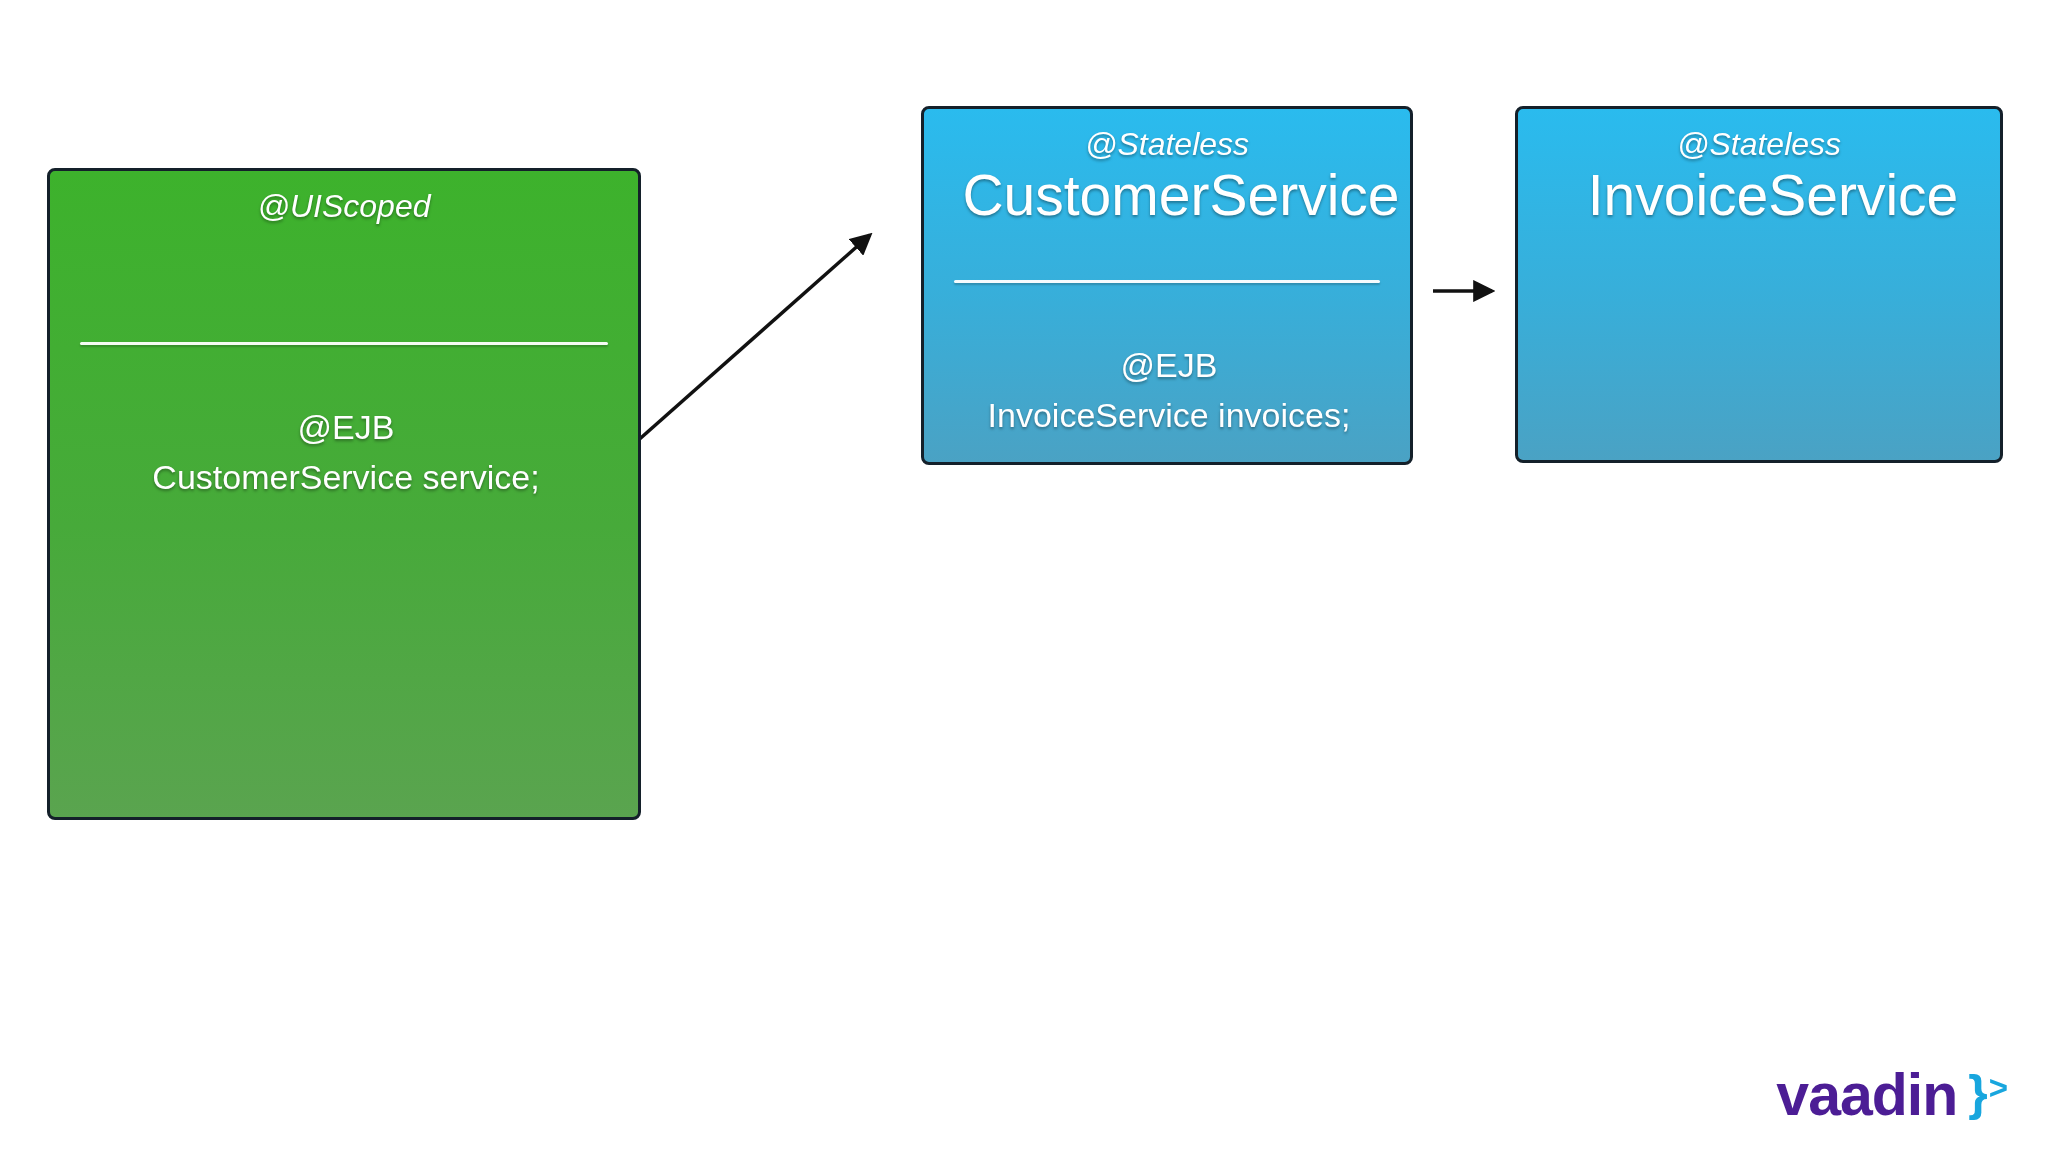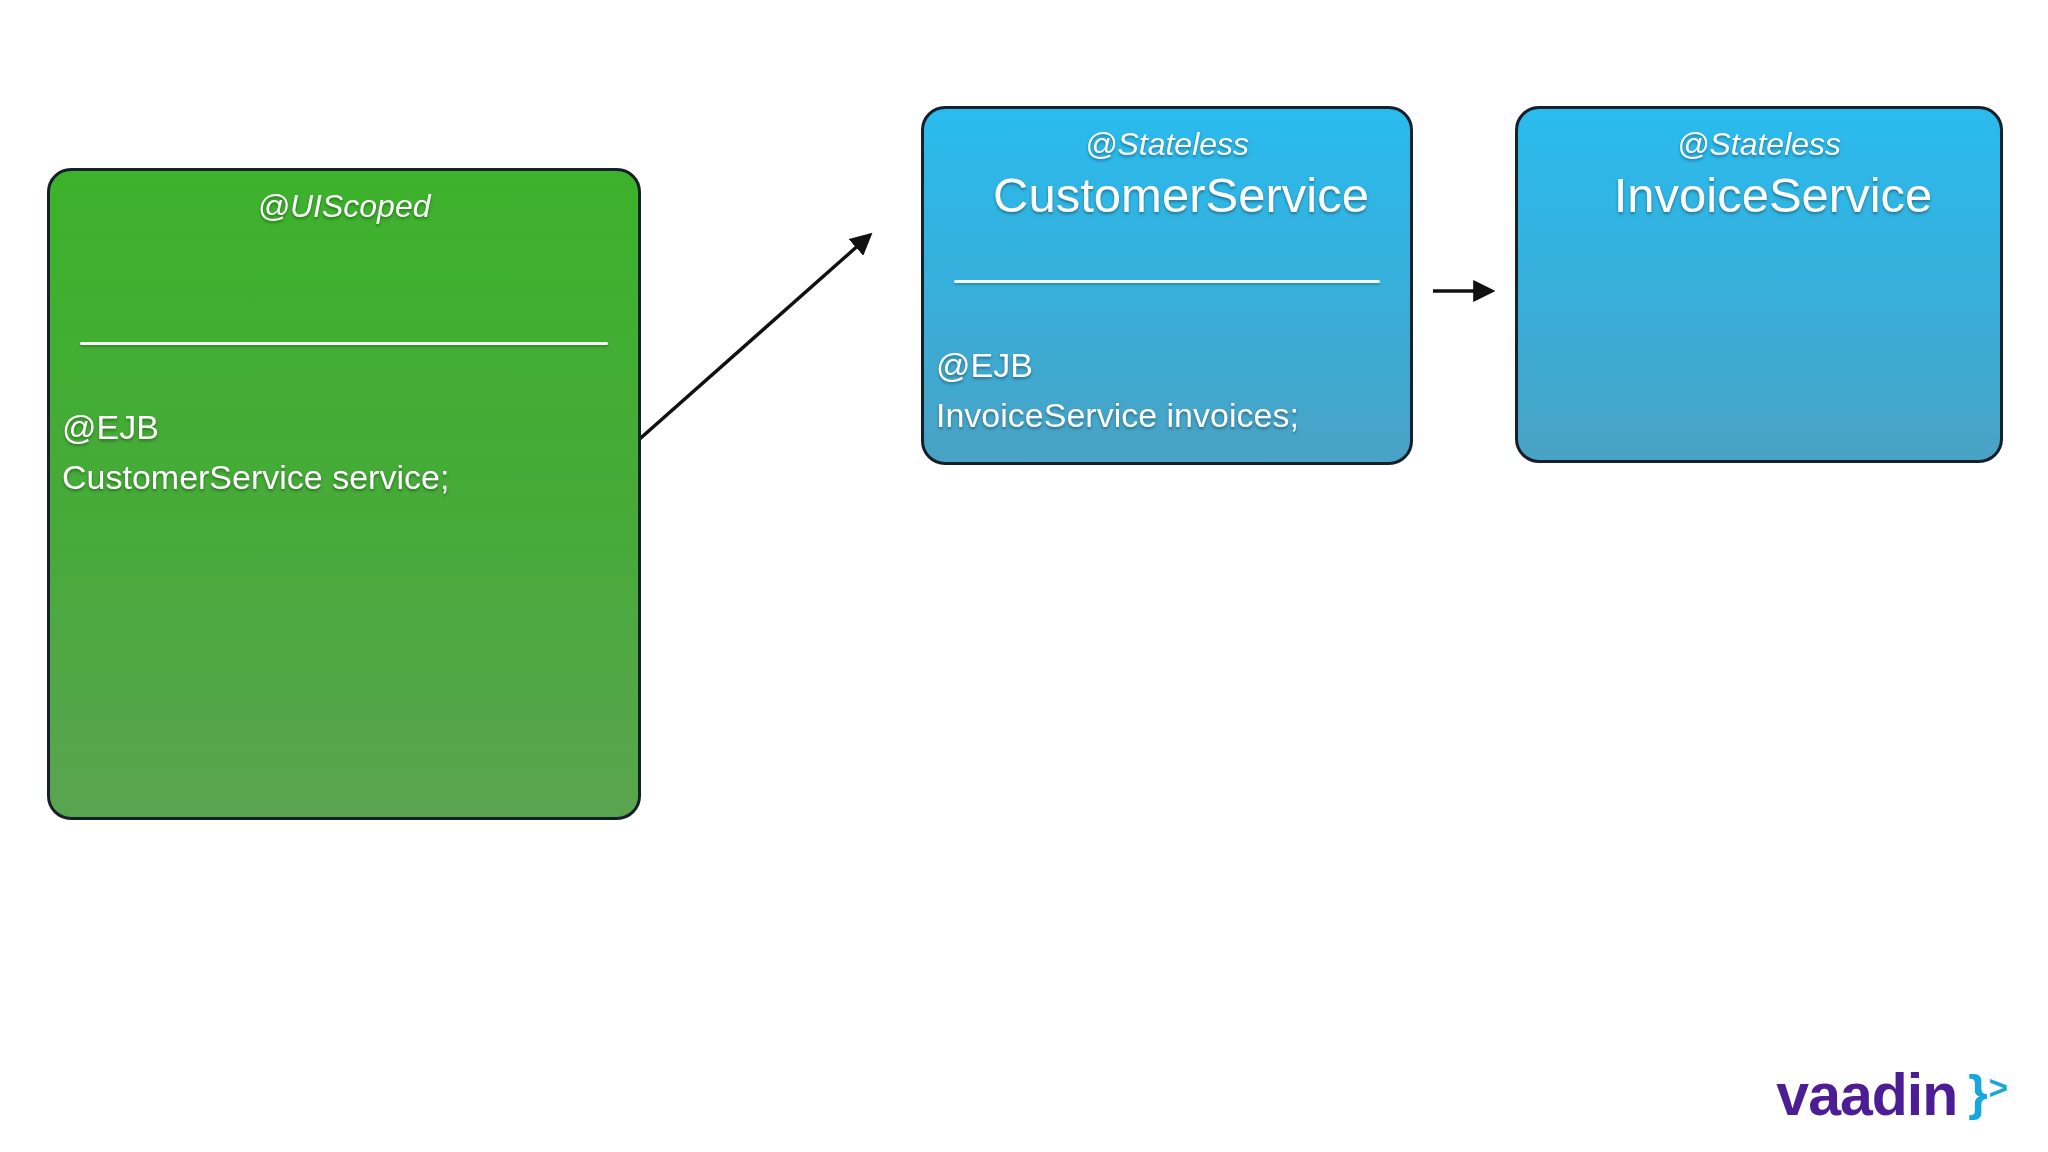--- a/index.html
+++ b/index.html
@@ -10,21 +10,21 @@
     background: #ffffff;
     overflow: hidden;
     font-family: "Liberation Sans", sans-serif;
   }
 
   
   .class-box {
     position: absolute;
     box-sizing: border-box;
     border: 3px solid #14202a;
-    border-radius: 24px;
+    border-radius: 8px;
     color: #ffffff;
     text-shadow: 0 2px 3px rgba(0,0,0,0.35);
   }
   .box-green {
     background: linear-gradient(180deg, #3db22c 0%, #47aa3a 55%, #5aa44f 100%);
   }
   .box-blue {
     background: linear-gradient(180deg, #2abbee 0%, #38aed9 55%, #4aa2c4 100%);
   }
   #box-appui            { left: 47px;   top: 168px; width: 594px; height: 652px; }
@@ -34,42 +34,42 @@
   .stereotype {
     margin-top: 16px;
     text-align: center;
     font-style: italic;
     font-size: 32px;
     line-height: 38px;
   }
   .class-title {
     margin-top: 5px;
     text-align: center;
-    font-size: 49px;
+    font-size: 57px;
     line-height: 54px;
     margin-left: 28px;
   }
   .divider {
     position: absolute;
     top: 171px;
     left: 30px;
     right: 30px;
     height: 3px;
     background: rgba(255,255,255,0.95);
     border-radius: 2px;
     box-shadow: 0 2px 2px rgba(0,0,0,0.2);
   }
   .member-block {
     position: absolute;
     top: 231px;
     left: 12px;
     right: 8px;
     font-size: 34px;
     line-height: 50px;
-    text-align: left;
+    text-align: center;
     white-space: nowrap;
   }
 
   
   #connectors {
     position: absolute;
     left: 0; top: 0;
     width: 2048px;
     height: 1152px;
     pointer-events: none;

